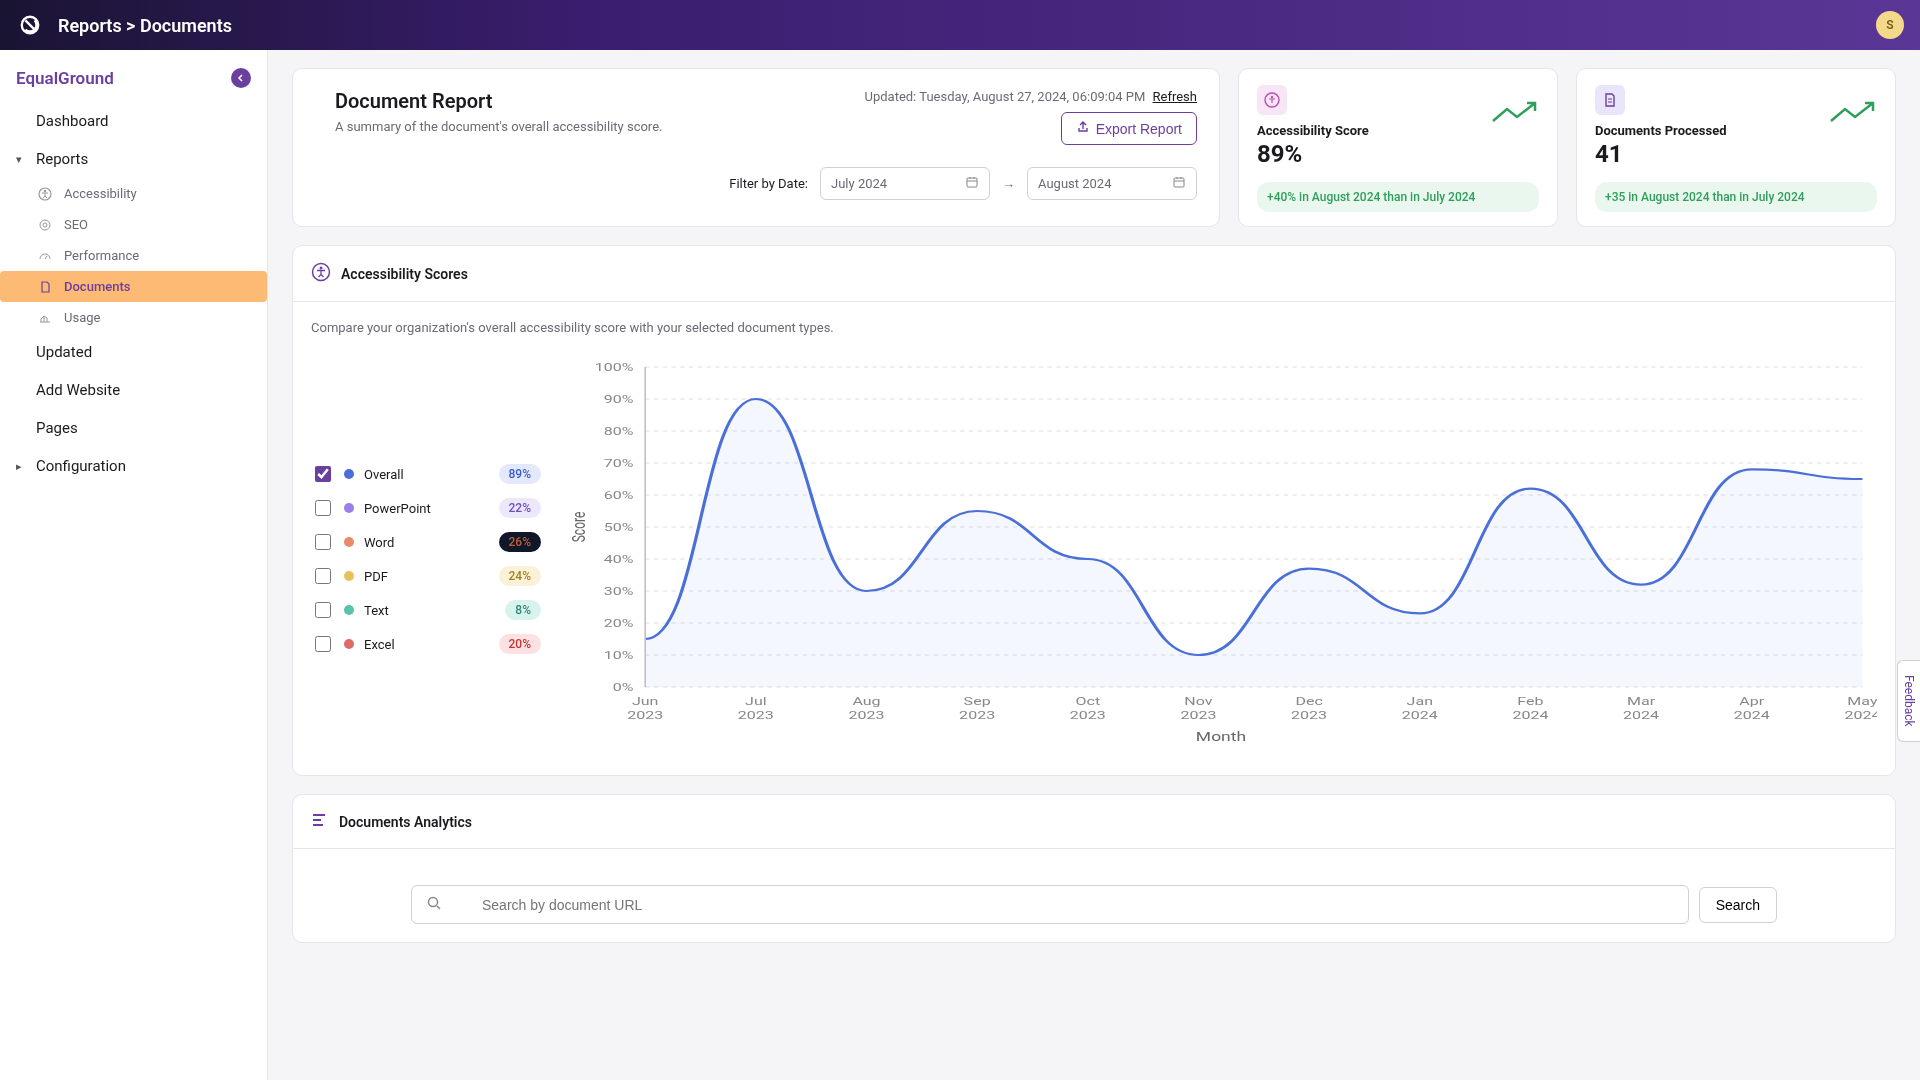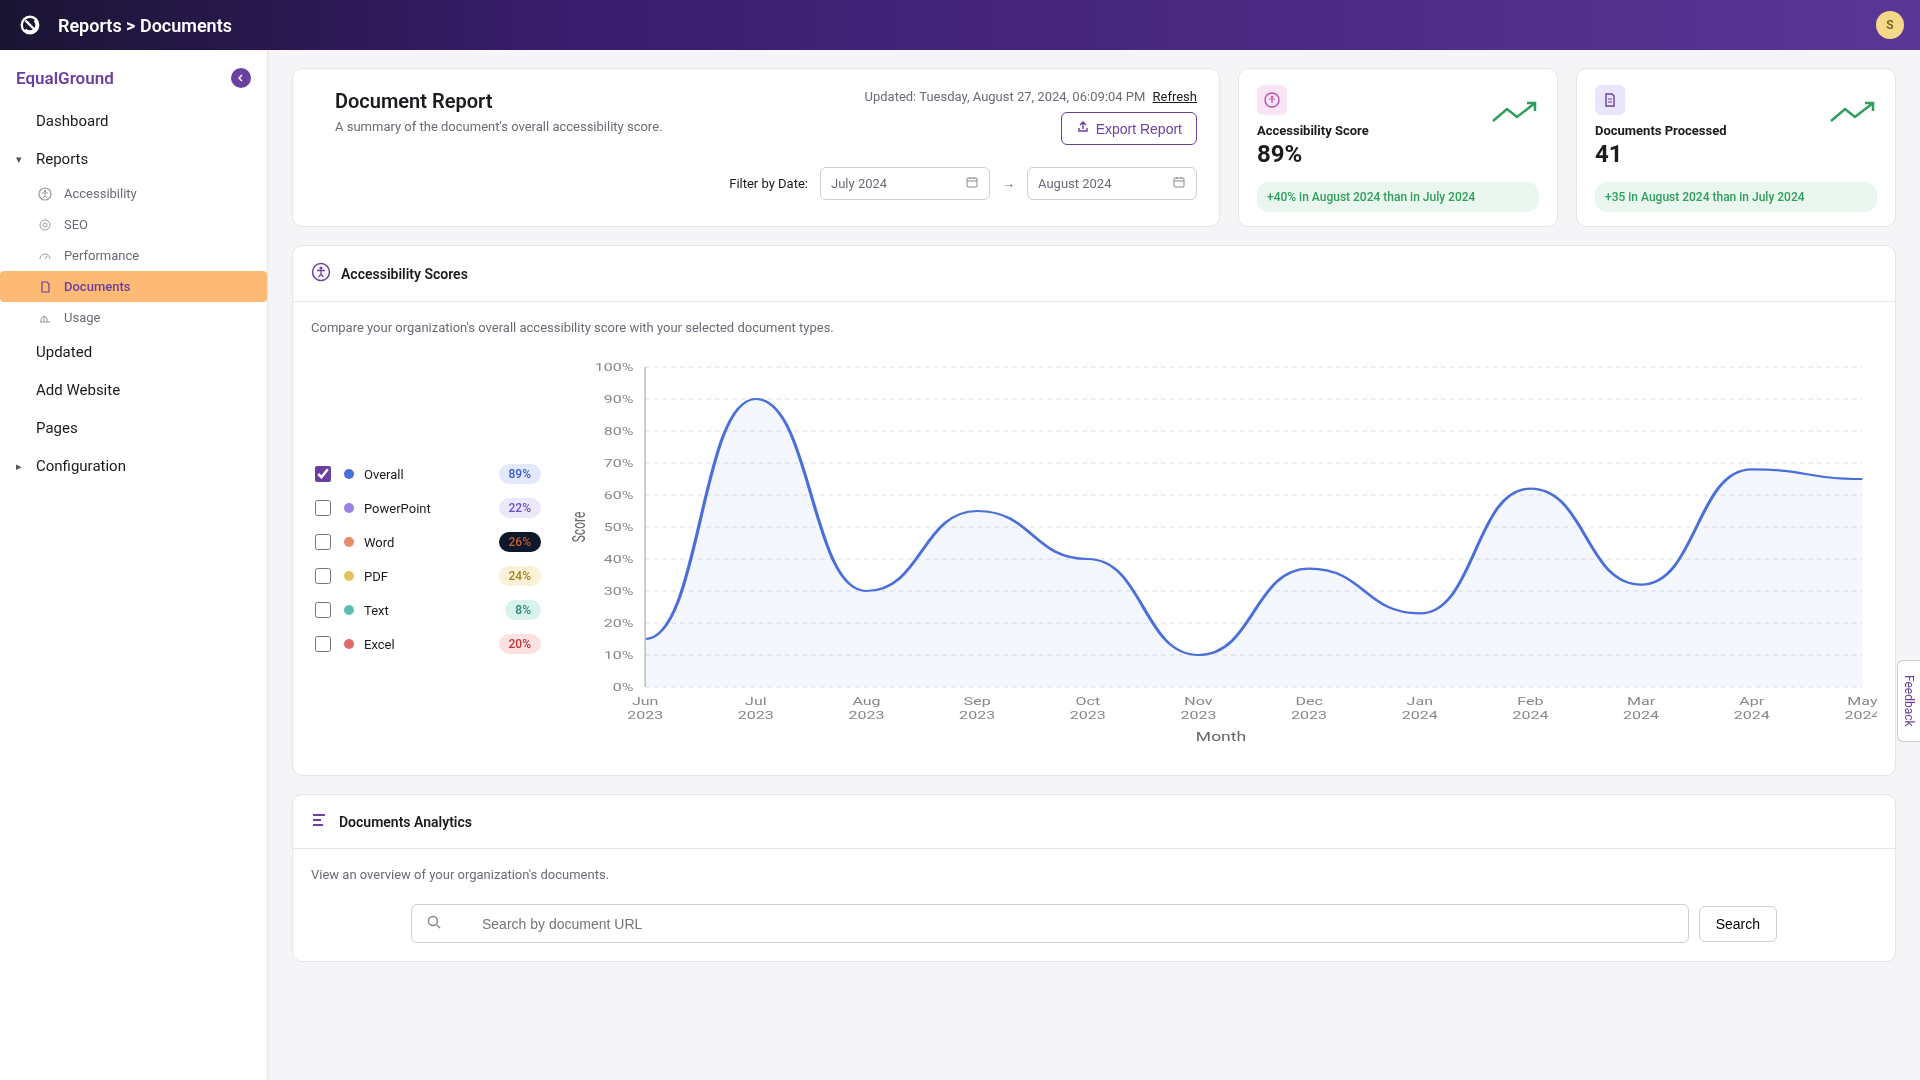--- a/index.html
+++ b/index.html
@@ -547,21 +547,20 @@
     <div class="card section-card">
       <div class="section-head">
         <span><svg width="18" height="18" viewBox="0 0 18 18">
               <line x1="2" y1="4" x2="14" y2="4" stroke="#6b3fa0" stroke-width="2"></line>
               <line x1="2" y1="9" x2="10" y2="9" stroke="#6b3fa0" stroke-width="2"></line>
               <line x1="2" y1="14" x2="12" y2="14" stroke="#6b3fa0" stroke-width="2"></line>
             </svg></span>
         <span>Documents Analytics</span>
       </div>
       <div class="analytics-body">
-        <div class="section-desc">View an overview of your organization's documents.</div>
         <div class="search-row">
           <div class="search-box">
             <span><svg width="16" height="16" viewBox="0 0 16 16">
                   <circle cx="7" cy="7" r="4.5" fill="none" stroke="#888" stroke-width="1.5"></circle>
                   <line x1="11" y1="11" x2="14" y2="14" stroke="#888" stroke-width="1.5"></line>
                 </svg></span>
             <input placeholder="Search by document URL" style="">
           </div>
           <button class="search-btn">Search</button>
         </div>

